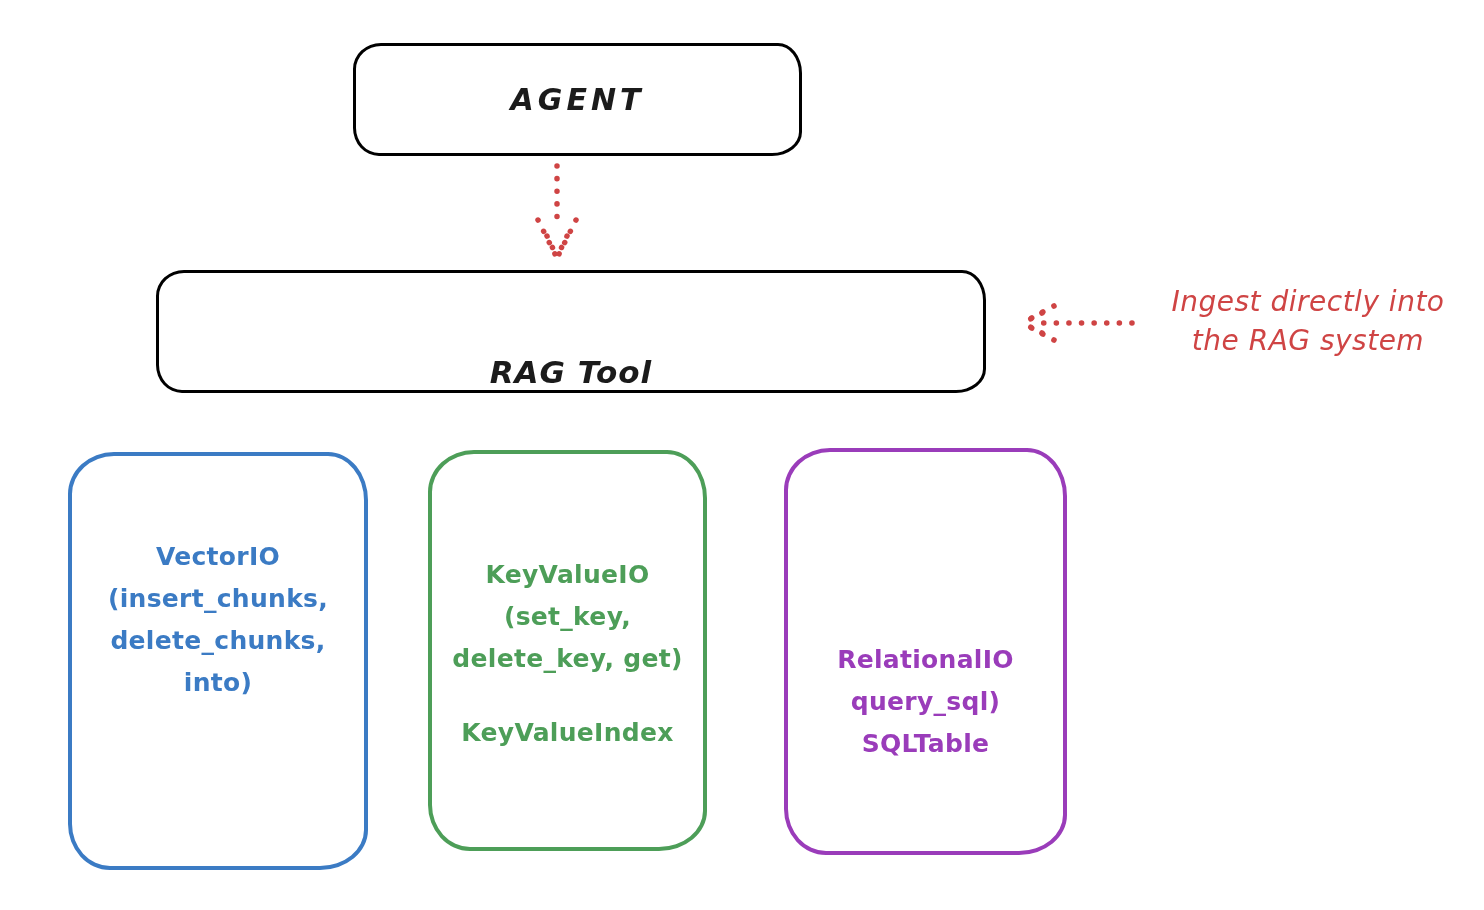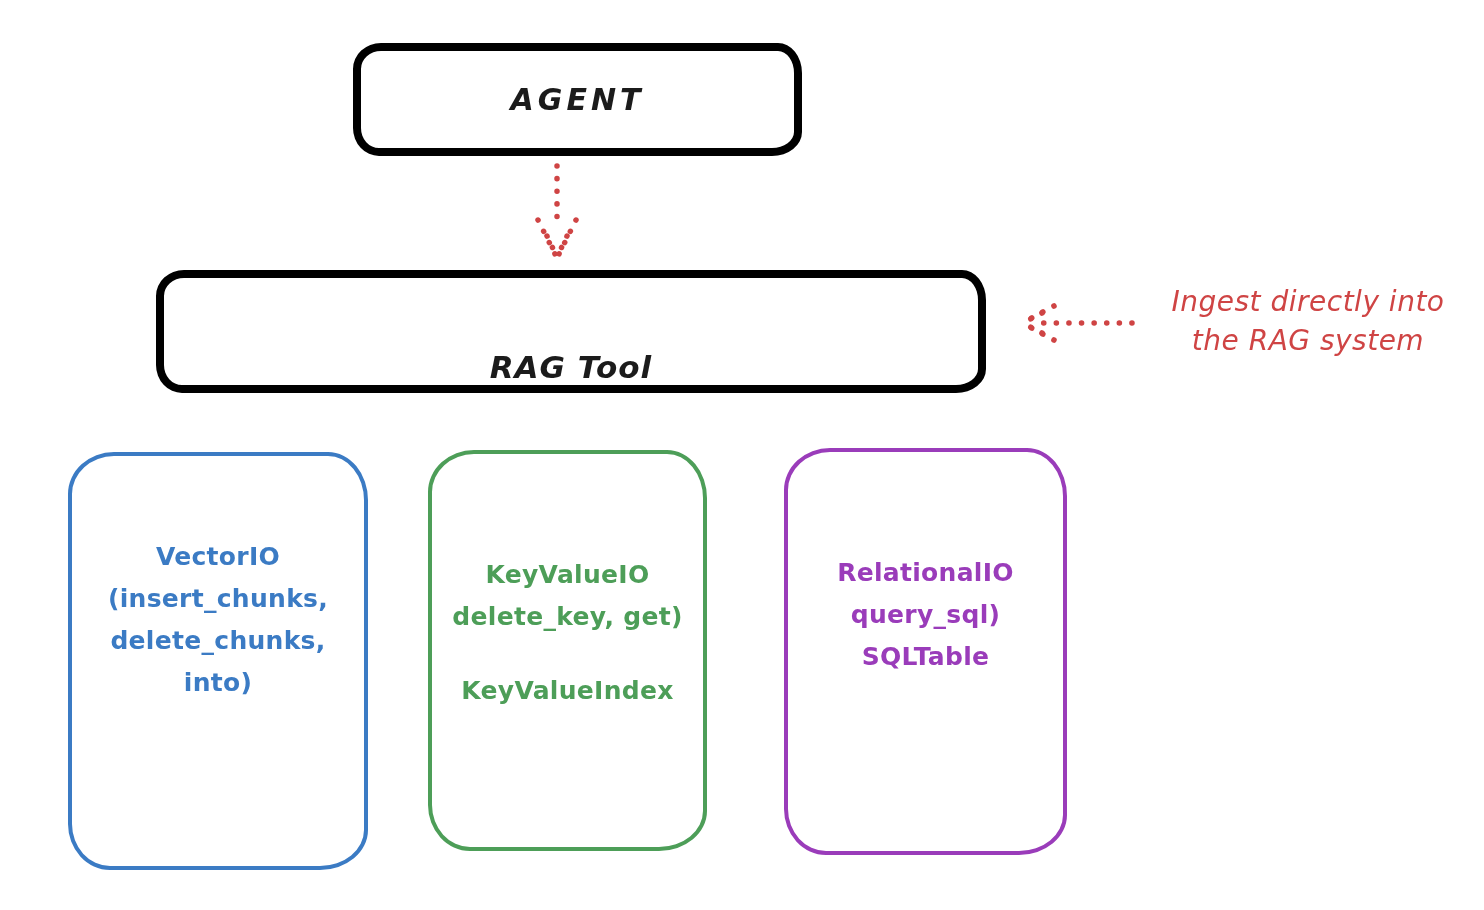--- a/index.html
+++ b/index.html
@@ -15,21 +15,21 @@
     overflow: hidden;
     font-family: "DejaVu Sans", sans-serif;
   }
   
   .sketch-box {
     position: absolute;
     background: #ffffff;
     box-sizing: border-box;
   }
   .black-box {
-    border: 8px solid #000000;
+    border: 3px solid #000000;
     border-radius: 28px 24px 30px 26px / 26px 30px 24px 28px;
     display: flex;
     align-items: center;
     justify-content: center;
   }
   .black-box .box-label {
     color: #1b1b1b;
     font-weight: 700;
     font-style: italic;
     white-space: nowrap;
@@ -122,26 +122,27 @@
       <div>VectorIO</div>
       <div>(insert_chunks,</div>
       <div>delete_chunks,</div>
       <div>into)</div>
     </div>
   </div>
 
   <div class="sketch-box io-box green" style="left:428px; top:450px; width:279px; height:401px; padding-top:100px;">
     <div class="io-lines">
       <div>KeyValueIO</div>
+      <div>(set_key,</div>
       <div>delete_key, get)</div>
     </div>
     <div class="io-index" style="margin-top:32px;">KeyValueIndex</div>
   </div>
 
-  <div class="sketch-box io-box purple" style="left:784px; top:448px; width:283px; height:407px; padding-top:100px;">
+  <div class="sketch-box io-box purple" style="left:784px; top:448px; width:283px; height:407px; padding-top:100px;justify-content:center;">
     <div class="io-lines">
       <div>RelationalIO</div>
       <div>query_sql)</div>
     </div>
     <div class="io-index" style="">SQLTable</div>
   </div>
 
 </div>
 
 </body></html>

